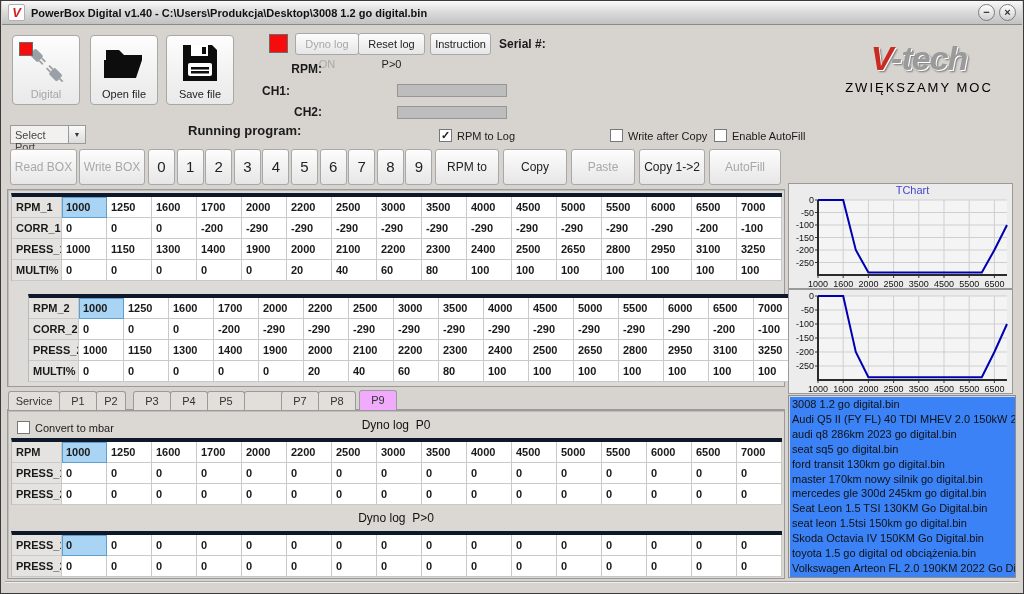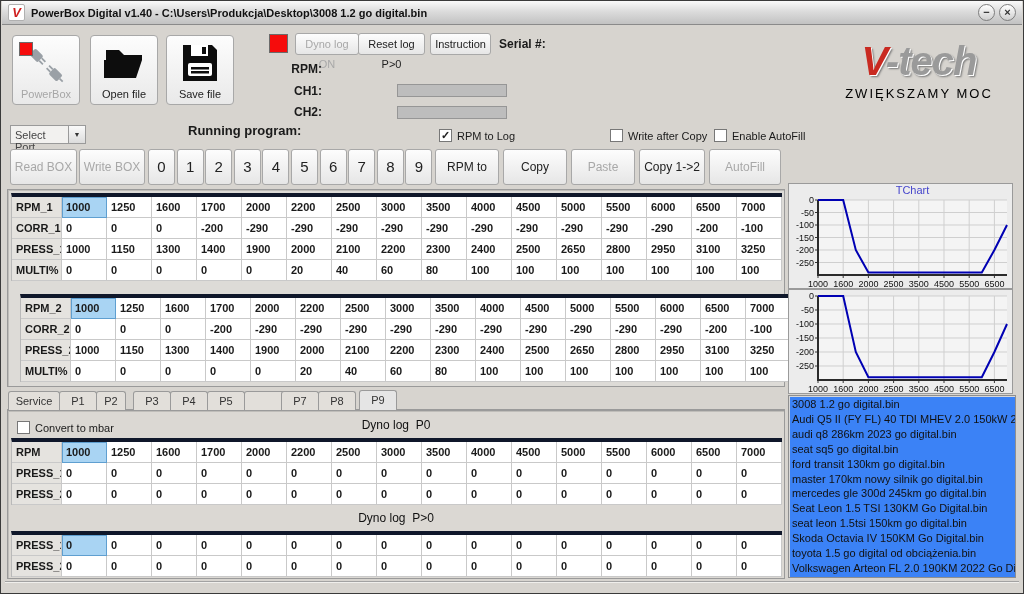--- a/index.html
+++ b/index.html
@@ -55,35 +55,35 @@
   .tcell { width:45px; height:21px; border-right:1px solid #c9c9c9; border-bottom:1px solid #c9c9c9;
     font-size:11px; font-weight:bold; color:#1a1a1a; padding:4px 0 0 4px; background:#fff;
     overflow:hidden; white-space:nowrap; }
   .tlabel { width:50px; background:#e5e3df; }
   .tcell.hl { background:#a9d4f3; border:1px solid #5f9fd0; padding:3px 0 0 3px; }
 
   
   .tabstrip { position:absolute; left:5px; top:365px; width:778px; height:20px; border-bottom:1px solid #9a9a9a; }
   .tab { position:absolute; top:1px; height:19px; background:#e2dfda; border:1px solid #9a9a9a;
     border-bottom:none; border-radius:3px 3px 0 0; font-size:11px; color:#333; text-align:center; line-height:18px; }
-  .tab.active { background:#e5e5e5; height:20px; top:0; font-weight:normal; z-index:2; }
+  .tab.active { background:#f0abfc; height:20px; top:0; font-weight:normal; z-index:2; }
 
   .headline { position:absolute; width:100%; text-align:center; font-size:12px; font-weight:normal;
     color:#111; white-space:pre; }
 
   
   .right-panel { position:absolute; left:786px; top:158px; width:225px; height:397px; }
   .chartbox { position:absolute; left:0; width:225px; background:#ececec; border:1px solid #9a9a9a; }
   .filelist { position:absolute; left:0; top:212px; width:228px; height:183px; background:#3b82f6;
     border:1px solid #8f8f8f; box-shadow:inset 1px 1px 0 #d8d8d8; overflow:hidden; padding:1px 0 0 3px; }
   .fitem { font-size:11px; color:#111; line-height:14.9px; white-space:nowrap; }
 
   
   .brand { position:absolute; right:18px; top:14px; width:170px; text-align:center; }
-  .brand .logo { font-size:40px; font-weight:bold; font-style:italic; color:#9a9a9a;
+  .brand .logo { font-size:34px; font-weight:bold; font-style:italic; color:#9a9a9a;
     text-shadow:1px 1px 0 #ffffff, 2px 2px 2px #777; letter-spacing:-1px; }
   .brand .logo .v { color:#c92a21; }
   .brand .tagline { font-size:13px; color:#000000; letter-spacing:2px; margin-top:2px; }
 
   .bottom-groove { position:absolute; left:3px; right:3px; top:556px; height:10px;
     border-top:1px solid #a2a2a2; box-shadow:0 1px 0 #f0efec inset; }
 
   svg text { font-family:"Liberation Sans", sans-serif; }
 </style>
 </head>
@@ -111,21 +111,21 @@
             <rect x="15" y="21" width="6" height="2"></rect>
             <rect x="15" y="25" width="6" height="2"></rect>
             <rect x="-3" y="23" width="5" height="2"></rect>
             <rect x="33" y="19" width="13" height="10" rx="2"></rect>
             <rect x="27" y="21" width="6" height="2"></rect>
             <rect x="27" y="25" width="6" height="2"></rect>
             <rect x="46" y="23" width="5" height="2"></rect>
           </g>
         </svg>
       </span>
-      <div class="cap">PowerBox</div>
+      <div class="cap">Digital</div>
     </div>
 
     <div class="big-btn" style="left:88px; top:10px;">
       <span>
         <svg width="48" height="44" viewBox="0 0 48 44" style="margin-top:6px;">
           <path d="M6 8 h13 l5 5 h-18 z" fill="#0d0d0d"></path>
           <path d="M6 13 h36 v5 h-36 z" fill="#0d0d0d"></path>
           <path d="M4 18 h38 l-6 18 h-32 z" fill="#0d0d0d"></path>
         </svg>
       </span>
@@ -146,21 +146,21 @@
       <div class="cap">Save file</div>
     </div>
 
     <div class="red-sq" style="left:267px; top:9px; width:19px; height:19px;"></div>
     <div class="sm-btn disabled" style="left:293px; top:8px; width:64px;">Dyno log ON</div>
     <div class="sm-btn" style="left:356px; top:8px; width:67px;">Reset log P&gt;0</div>
     <div class="sm-btn" style="left:428px; top:8px; width:61px;">Instruction</div>
     <div class="lbl" style="left:497px; top:12px;">Serial #:</div>
 
     <div class="lbl" style="left:260px; top:37px; width:60px; text-align:right;">RPM:</div>
-    <div class="lbl" style="left:260px; top:59px; width:60px; text-align:right;">CH1:</div>
+    <div class="lbl" style="left:260px; top:59px; width:60px; text-align:left;">CH1:</div>
     <div class="lbl" style="left:260px; top:80px; width:60px; text-align:right;">CH2:</div>
     <div class="bar" style="left:395px; top:59px;"></div>
     <div class="bar" style="left:395px; top:81px;"></div>
 
     <div class="combo">
       <div class="txt">Select Port</div>
       <div class="arr">▼</div>
     </div>
     <div class="lbl" style="left:186px; top:98px; font-size:13px;">Running program:</div>
 
@@ -269,21 +269,21 @@
             <div class="tcell">80</div>
             <div class="tcell">100</div>
             <div class="tcell">100</div>
             <div class="tcell">100</div>
             <div class="tcell">100</div>
             <div class="tcell">100</div>
             <div class="tcell">100</div>
             <div class="tcell">100</div>
           </div>
         </div>
-      <div class="dtable" style="left:12px; top:104px;" id="prog-table-2">
+      <div class="dtable" style="left:20px; top:104px;" id="prog-table-2">
           <div class="trow">
             <div class="tcell tlabel">RPM_2</div>
             <div class="tcell hl">1000</div>
             <div class="tcell">1250</div>
             <div class="tcell">1600</div>
             <div class="tcell">1700</div>
             <div class="tcell">2000</div>
             <div class="tcell">2200</div>
             <div class="tcell">2500</div>
             <div class="tcell">3000</div>

